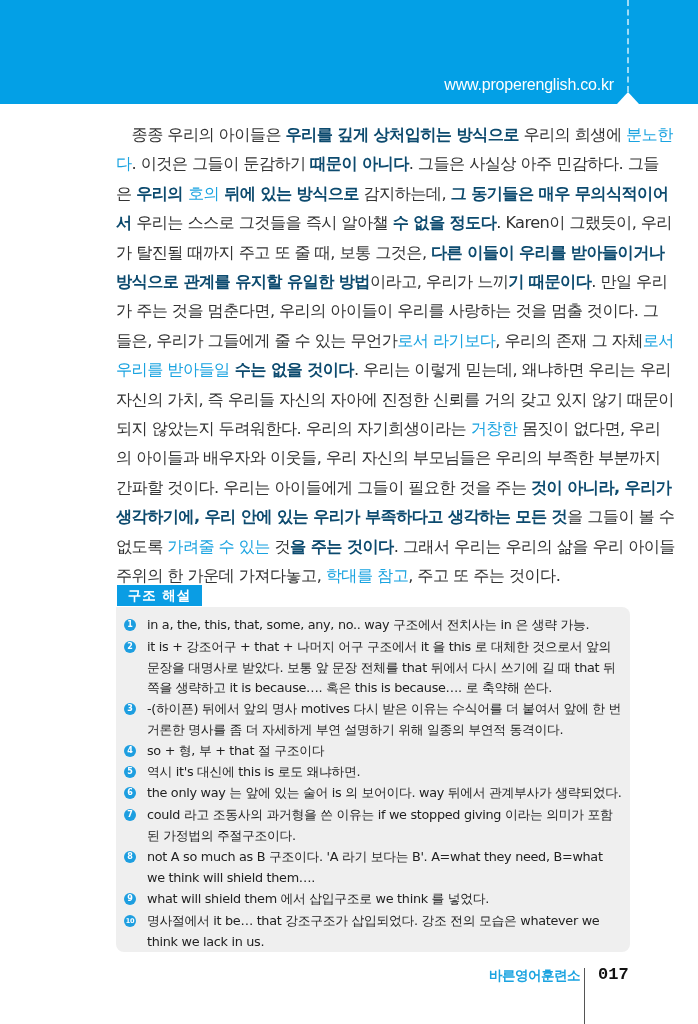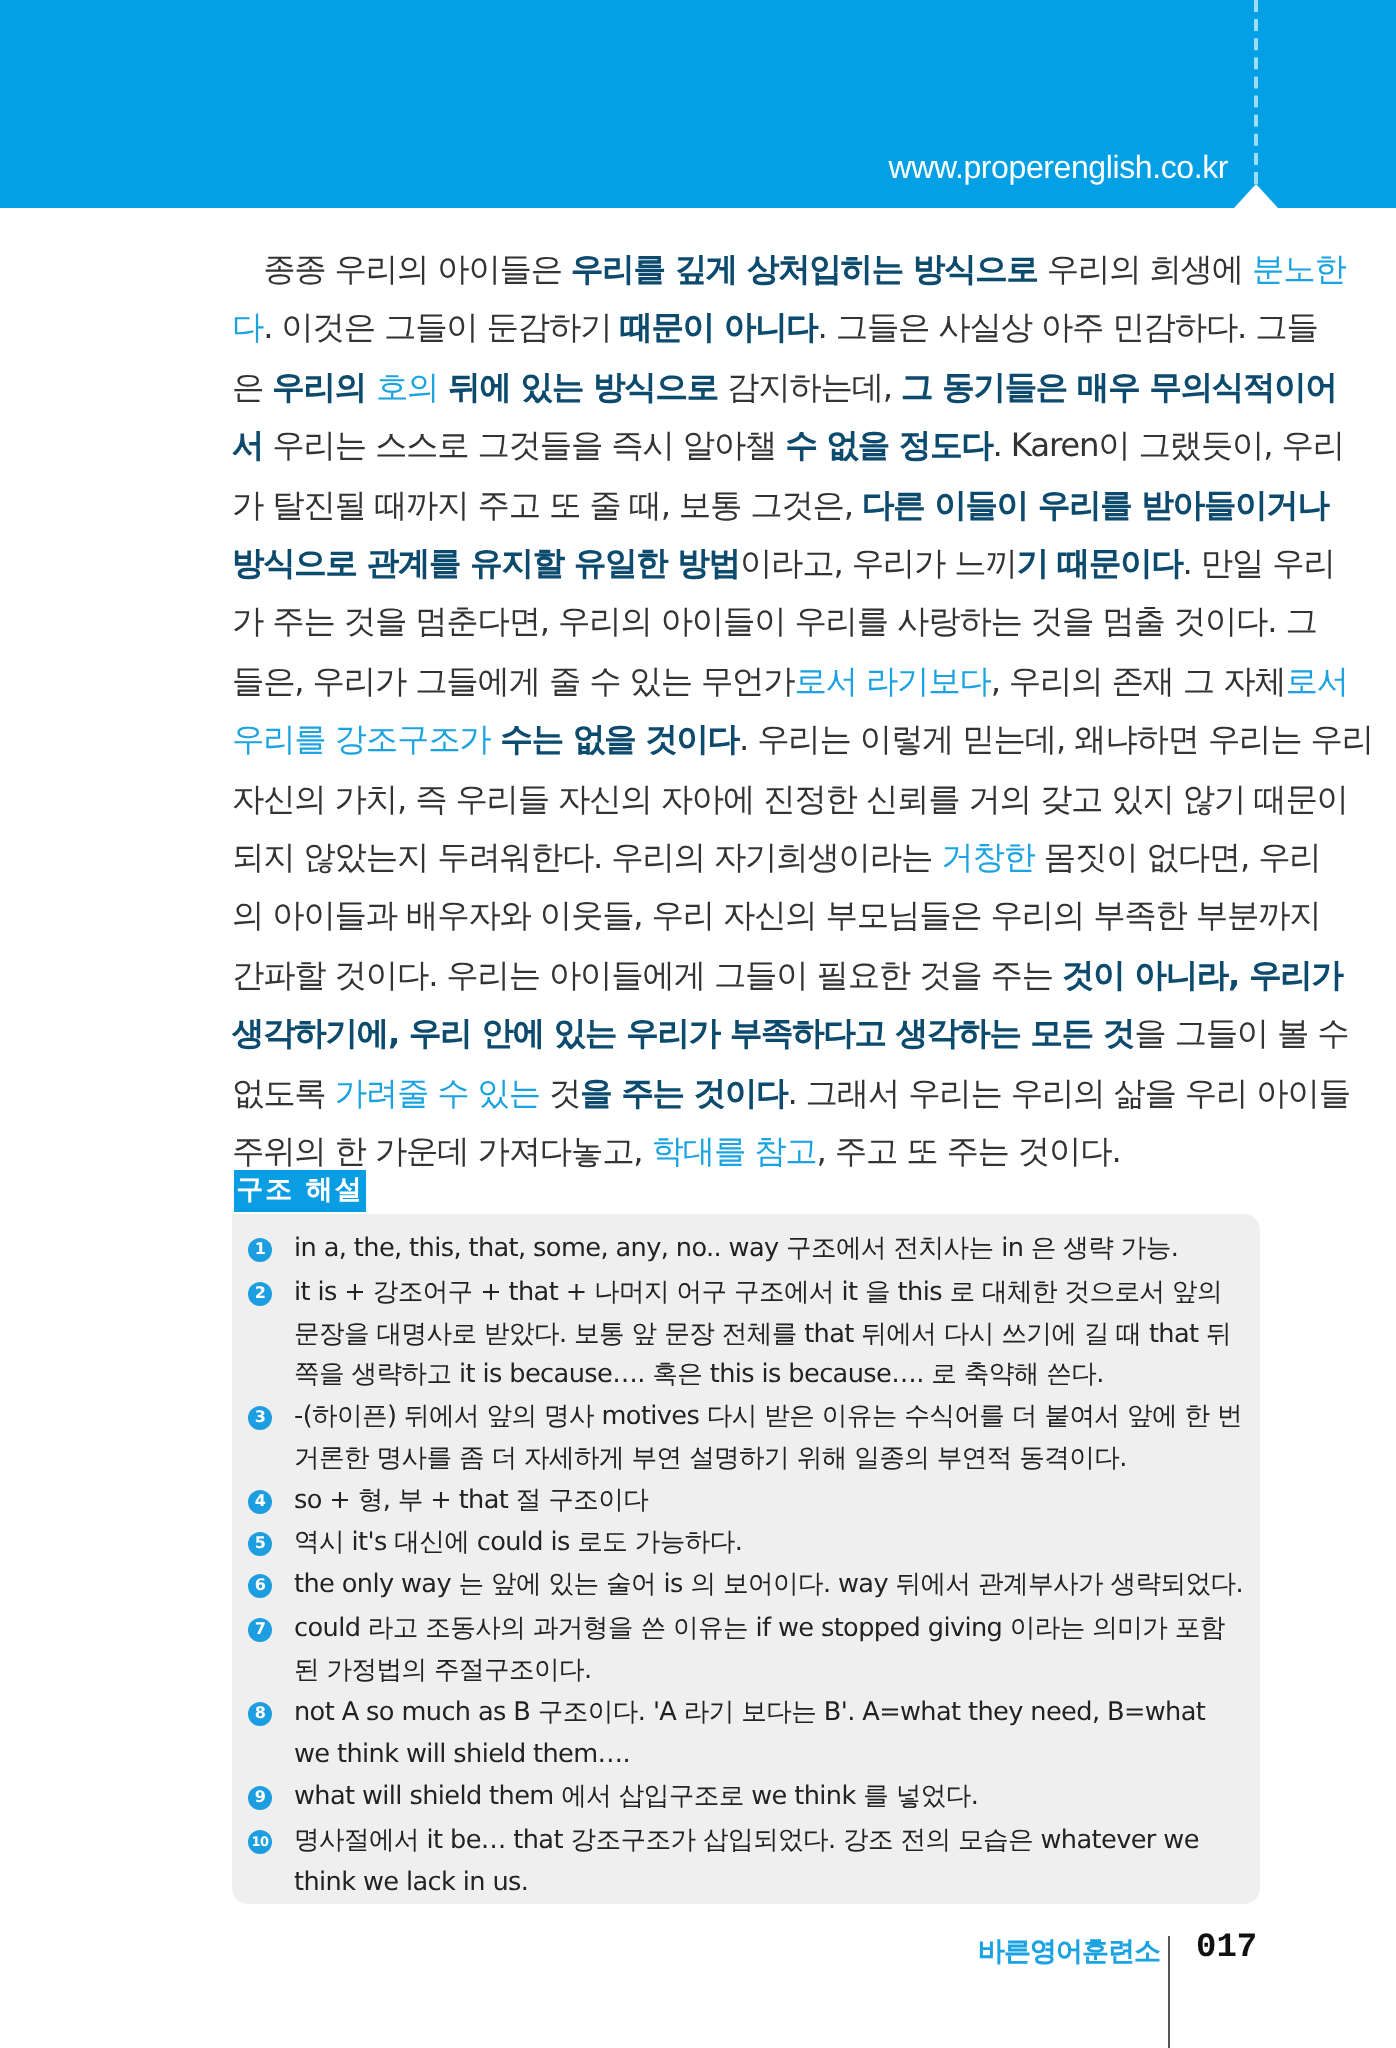--- a/index.html
+++ b/index.html
@@ -31,21 +31,21 @@
   .passage {
     position: absolute; left: 116px; top: 120px; width: 514px;
     font-size: 16.2px; line-height: 29.4px; letter-spacing: -0.6px;
     text-align: justify; text-align-last: left;
     color: #333333;
   }
   .passage .ln { display: block; white-space: nowrap; }
   .b { font-weight: bold; color: #0c4a6e; }
   .hl { color: #1aa3e0; }
   .section-tag {
-    position: absolute; left: 117px; top: 585px; width: 66px; height: 21px;
+    position: absolute; left: 117px; top: 585px; width: 85px; height: 21px;
     background: #0a9de4; color: #ffffff; font-size: 13.5px; font-weight: bold;
     text-align: center; line-height: 21px; letter-spacing: 1px;
   }
   .notes-box {
     position: absolute; left: 116px; top: 607px; width: 514px; height: 345px;
     background: #efefef; border-radius: 0 8px 8px 8px;
   }
   .note {
     position: absolute; left: 8px; width: 498px;
     font-size: 12.8px; line-height: 20.5px; color: #222222; letter-spacing: -0.3px;
@@ -80,21 +80,21 @@
 
 <div class="passage" id="passage">
     <span class="ln"><span>　종종 우리의 아이들은 </span><span class="b">우리를 깊게 상처입히는 방식으로</span><span> 우리의 희생에 </span><span class="hl">분노한</span></span>
     <span class="ln"><span class="hl">다</span><span>. 이것은 그들이 둔감하기 </span><span class="b">때문이 아니다</span><span>. 그들은 사실상 아주 민감하다. 그들</span></span>
     <span class="ln"><span>은 </span><span class="b">우리의 </span><span class="hl">호의</span><span class="b"> 뒤에 있는 방식으로</span><span> 감지하는데, </span><span class="b">그 동기들은 매우 무의식적이어</span></span>
     <span class="ln"><span class="b">서</span><span> 우리는 스스로 그것들을 즉시 알아챌 </span><span class="b">수 없을 정도다</span><span>. Karen이 그랬듯이, 우리</span></span>
     <span class="ln"><span>가 탈진될 때까지 주고 또 줄 때, 보통 그것은, </span><span class="b">다른 이들이 우리를 받아들이거나</span></span>
     <span class="ln"><span class="b">방식으로 관계를 유지할 유일한 방법</span><span>이라고, 우리가 느끼</span><span class="b">기 때문이다</span><span>. 만일 우리</span></span>
     <span class="ln"><span>가 주는 것을 멈춘다면, 우리의 아이들이 우리를 사랑하는 것을 멈출 것이다. 그</span></span>
     <span class="ln"><span>들은, 우리가 그들에게 줄 수 있는 무언가</span><span class="hl">로서 라기보다</span><span>, 우리의 존재 그 자체</span><span class="hl">로서</span></span>
-    <span class="ln"><span class="hl">우리를 강조구조가</span><span class="b"> 수는 없을 것이다</span><span>. 우리는 이렇게 믿는데, 왜냐하면 우리는 우리</span></span>
+    <span class="ln"><span class="hl">우리를 받아들일</span><span class="b"> 수는 없을 것이다</span><span>. 우리는 이렇게 믿는데, 왜냐하면 우리는 우리</span></span>
     <span class="ln"><span>자신의 가치, 즉 우리들 자신의 자아에 진정한 신뢰를 거의 갖고 있지 않기 때문이</span></span>
     <span class="ln"><span>되지 않았는지 두려워한다. 우리의 자기희생이라는 </span><span class="hl">거창한</span><span> 몸짓이 없다면, 우리</span></span>
     <span class="ln"><span>의 아이들과 배우자와 이웃들, 우리 자신의 부모님들은 우리의 부족한 부분까지</span></span>
     <span class="ln"><span>간파할 것이다. 우리는 아이들에게 그들이 필요한 것을 주는 </span><span class="b">것이 아니라, 우리가</span></span>
     <span class="ln"><span class="b">생각하기에, 우리 안에 있는 우리가 부족하다고 생각하는 모든 것</span><span>을 그들이 볼 수</span></span>
     <span class="ln"><span>없도록 </span><span class="hl">가려줄 수 있는</span><span> 것</span><span class="b">을 주는 것이다</span><span>. 그래서 우리는 우리의 삶을 우리 아이들</span></span>
     <span class="ln"><span>주위의 한 가운데 가져다놓고, </span><span class="hl">학대를 참고</span><span>, 주고 또 주는 것이다.</span></span>
   </div>
 
 <div class="section-tag">구조 해설</div>
@@ -110,21 +110,21 @@
     <div class="note" style="top: 92px;">
       <span class="num">3</span>
       <span class="txt">-(하이픈) 뒤에서 앞의 명사 motives 다시 받은 이유는 수식어를 더 붙여서 앞에 한 번 거론한 명사를 좀 더 자세하게 부연 설명하기 위해 일종의 부연적 동격이다.</span>
     </div>
     <div class="note" style="top: 134px;">
       <span class="num">4</span>
       <span class="txt">so + 형, 부 + that 절 구조이다</span>
     </div>
     <div class="note" style="top: 155px;">
       <span class="num">5</span>
-      <span class="txt">역시 it's 대신에 could is 로도 가능하다.</span>
+      <span class="txt">역시 it's 대신에 this is 로도 왜냐하면.</span>
     </div>
     <div class="note" style="top: 176px;">
       <span class="num">6</span>
       <span class="txt">the only way 는 앞에 있는 술어 is 의 보어이다. way 뒤에서 관계부사가 생략되었다.</span>
     </div>
     <div class="note" style="top: 198px;">
       <span class="num">7</span>
       <span class="txt">could 라고 조동사의 과거형을 쓴 이유는 if we stopped giving 이라는 의미가 포함된 가정법의 주절구조이다.</span>
     </div>
     <div class="note" style="top: 240px;">

